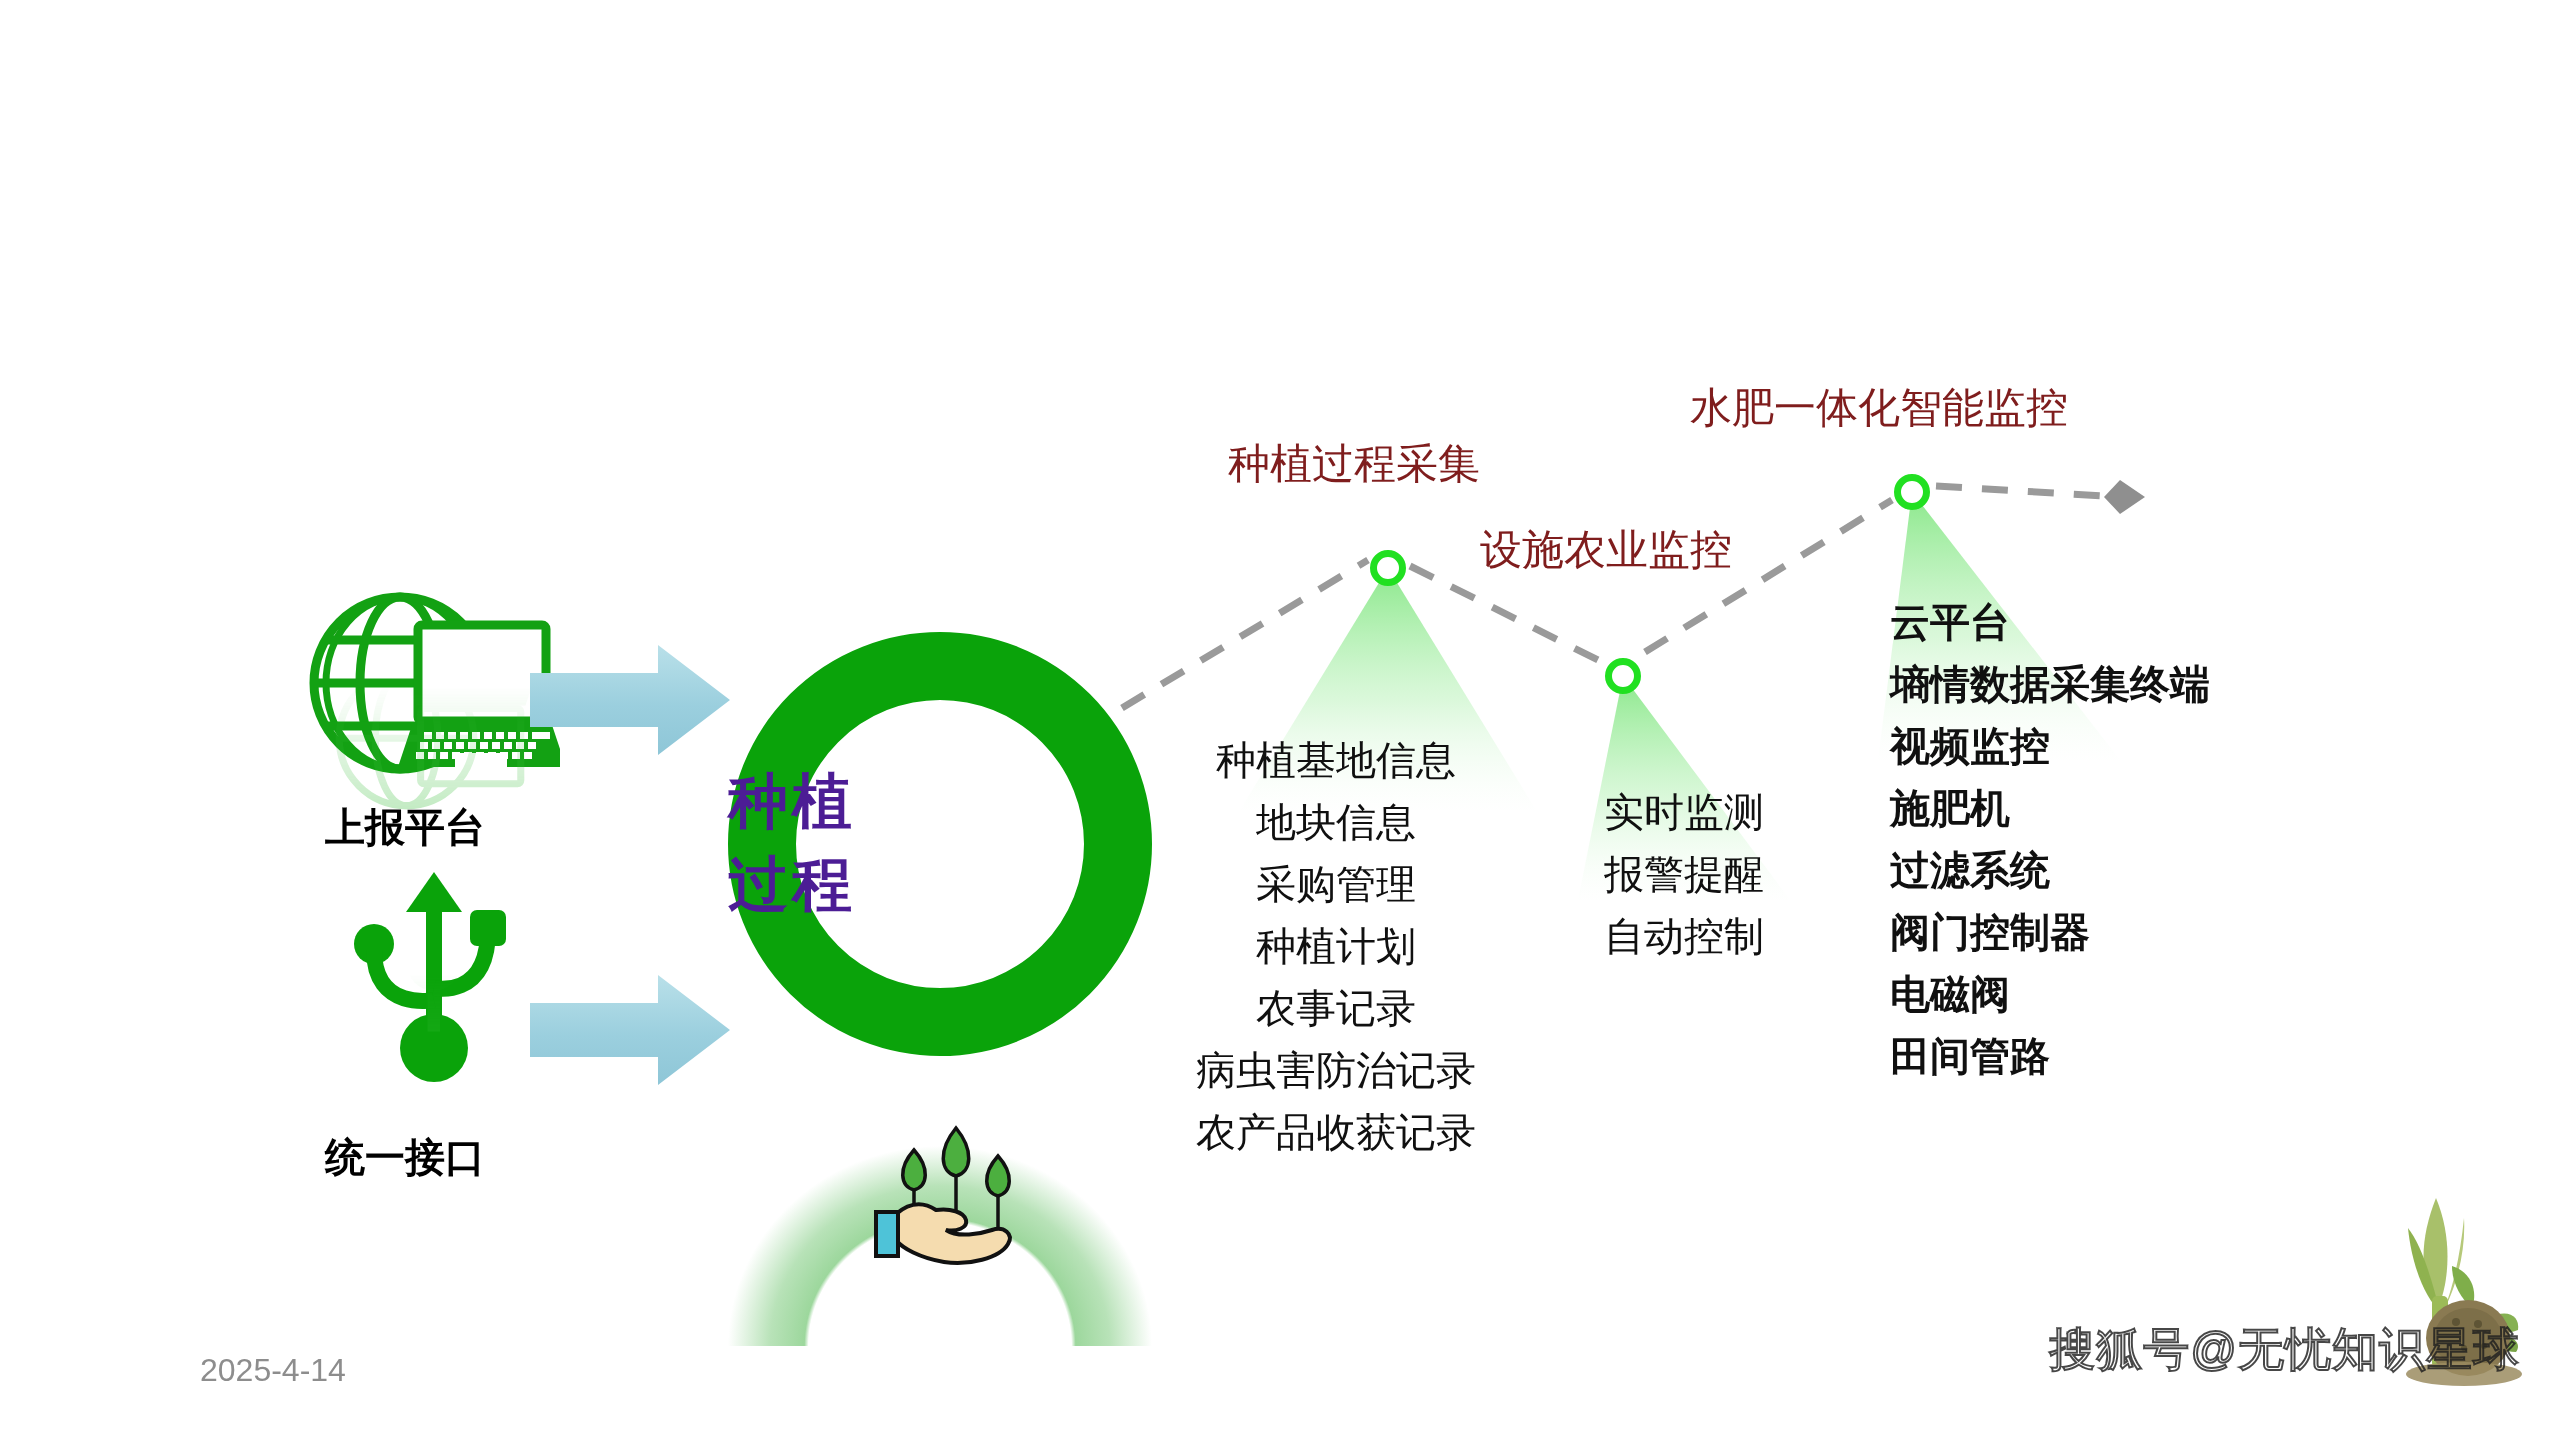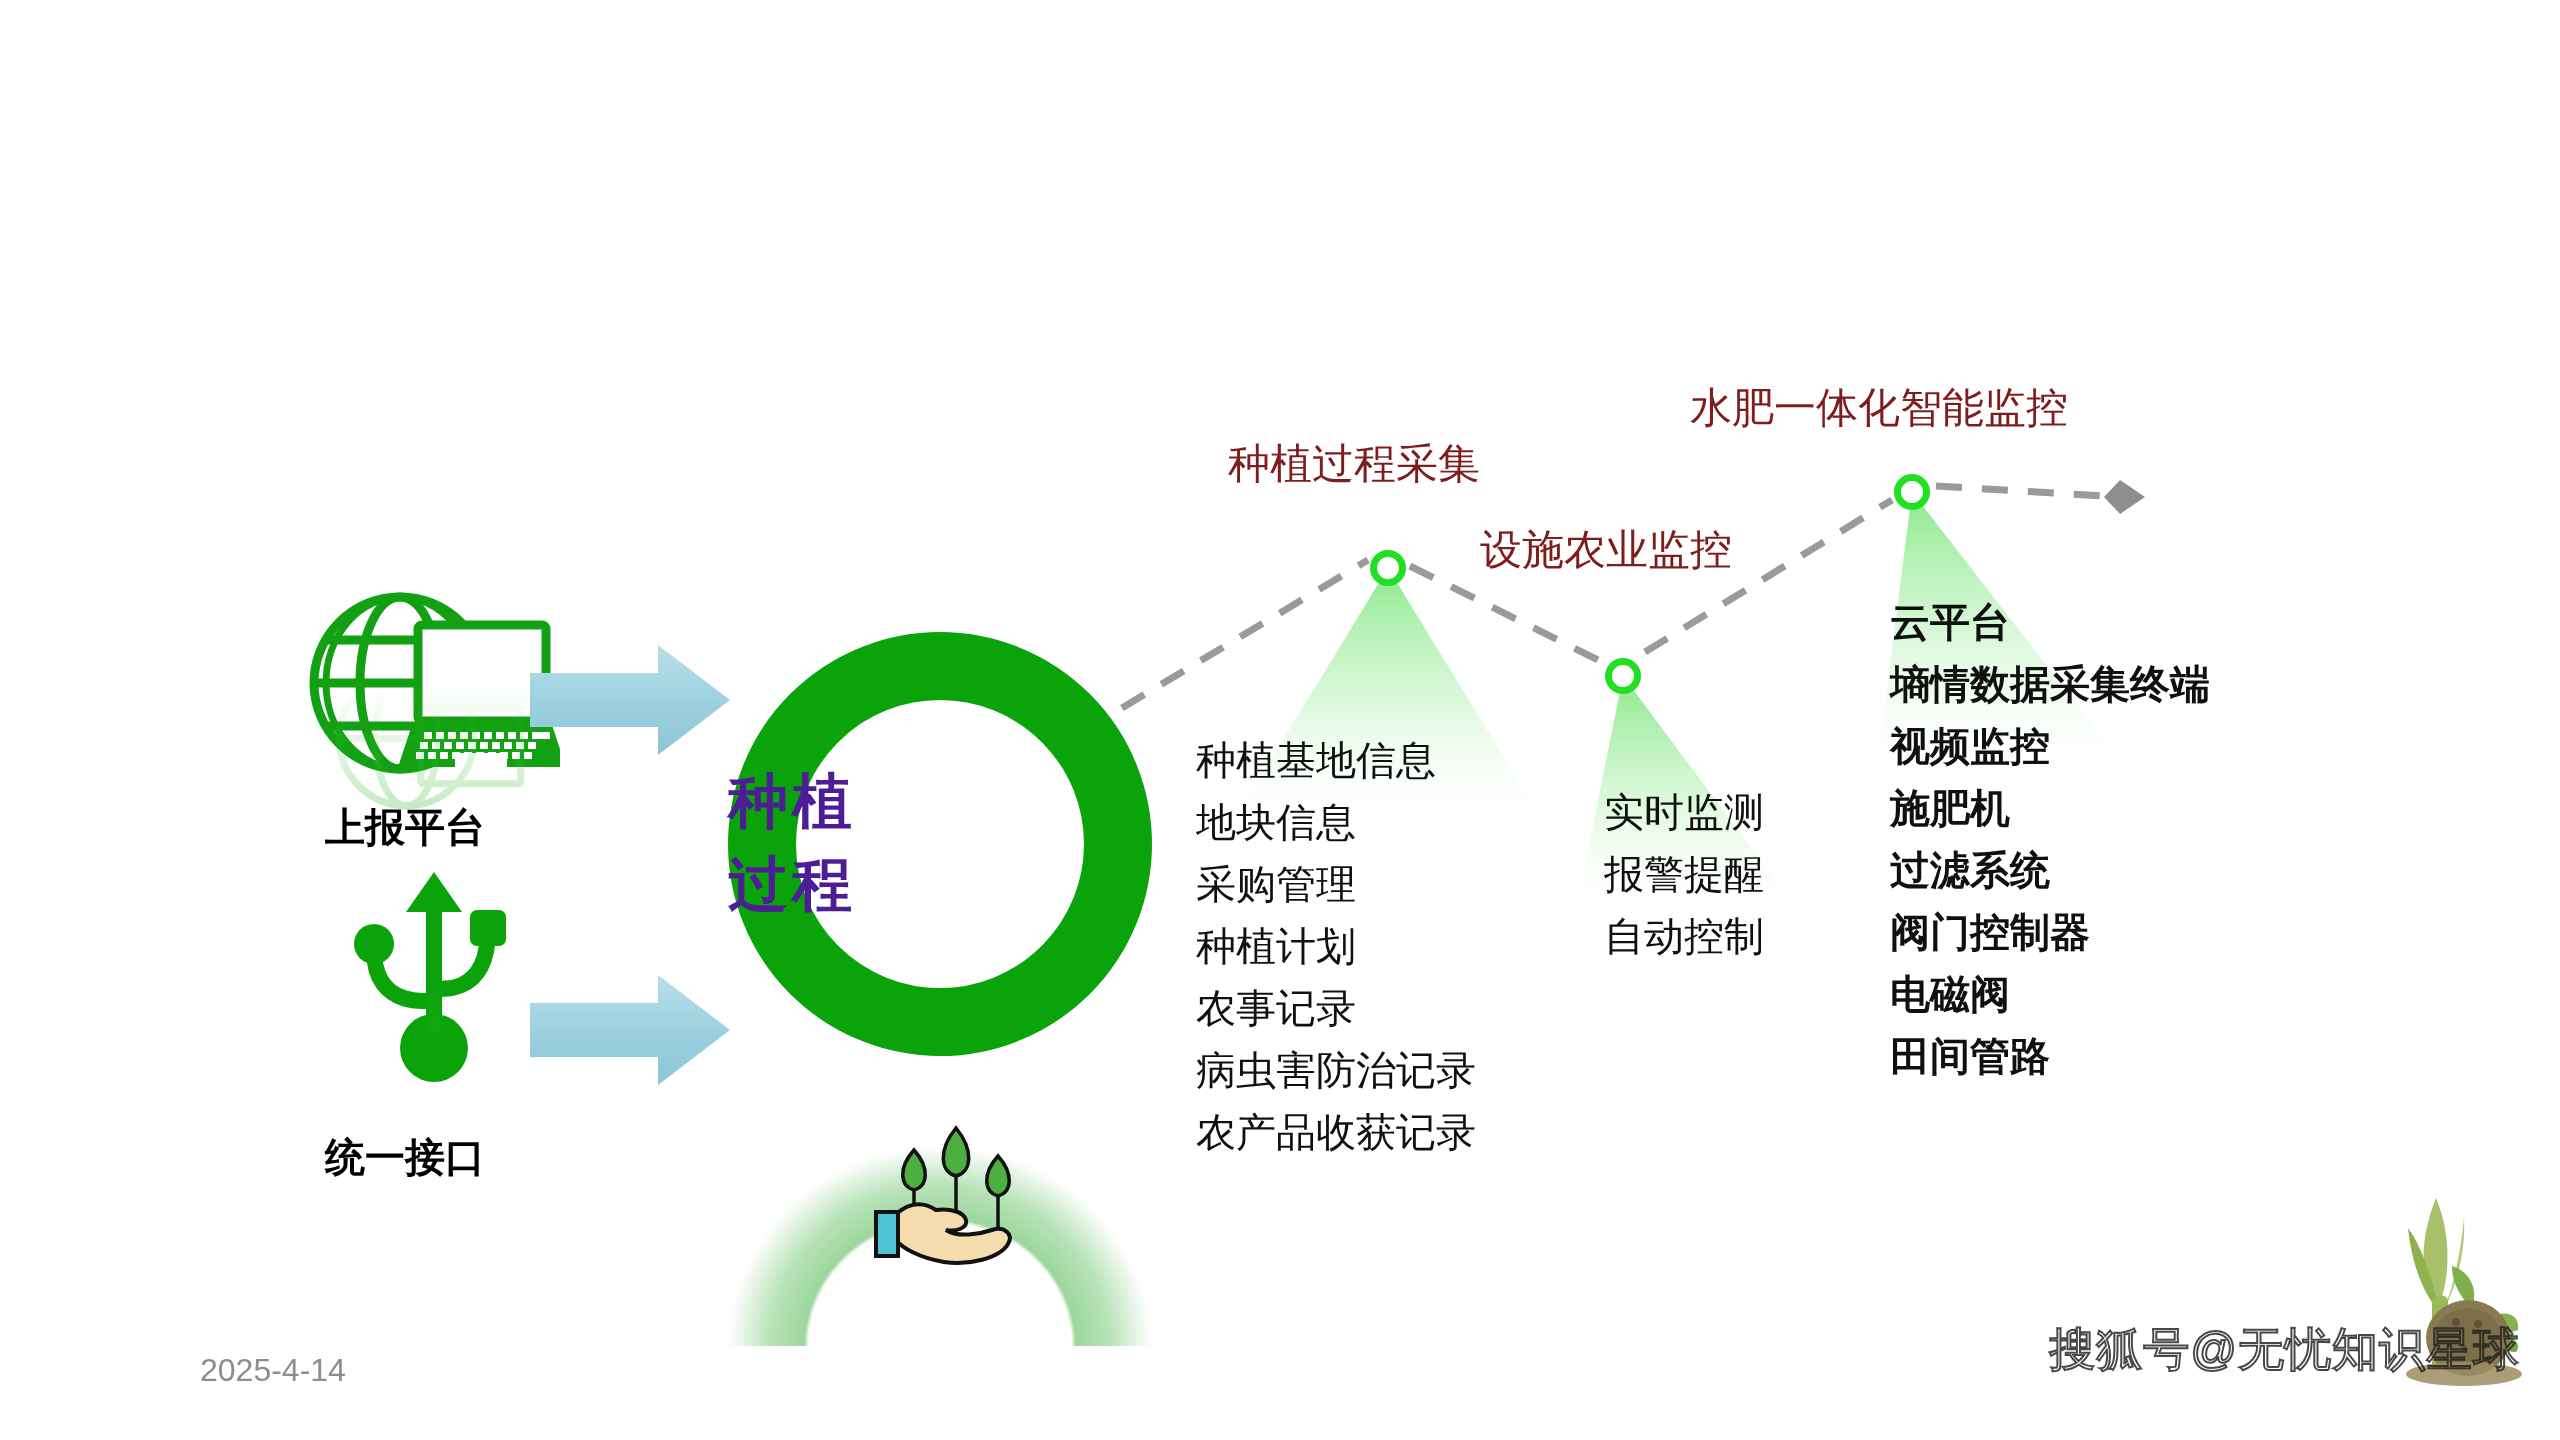--- a/index.html
+++ b/index.html
@@ -102,21 +102,21 @@
   }
 
   
   .col { position: absolute; }
   .col .item {
     font-size: 40px;
     color: #101010;
     white-space: nowrap;
     line-height: 1.0;
   }
-  #col-a .item { margin-bottom: 22px; }
+  #col-a .item { margin-bottom: 22px; text-align: center; }
   #col-b .item { margin-bottom: 22px; }
   #col-c .item { margin-bottom: 22px; }
 
   
   .date-stamp {
     position: absolute;
     left: 200px; top: 1352px;
     font-size: 32px;
     color: #8d8d8d;
   }

